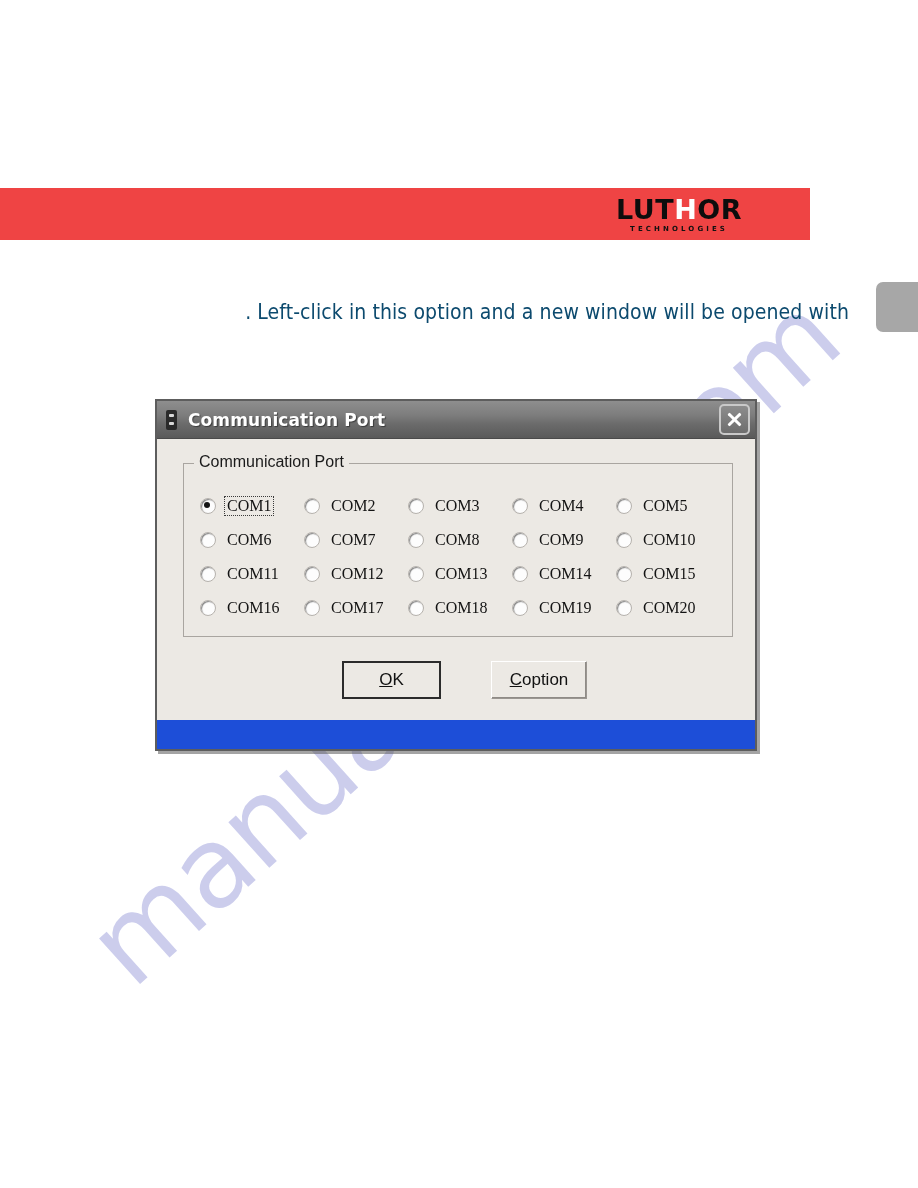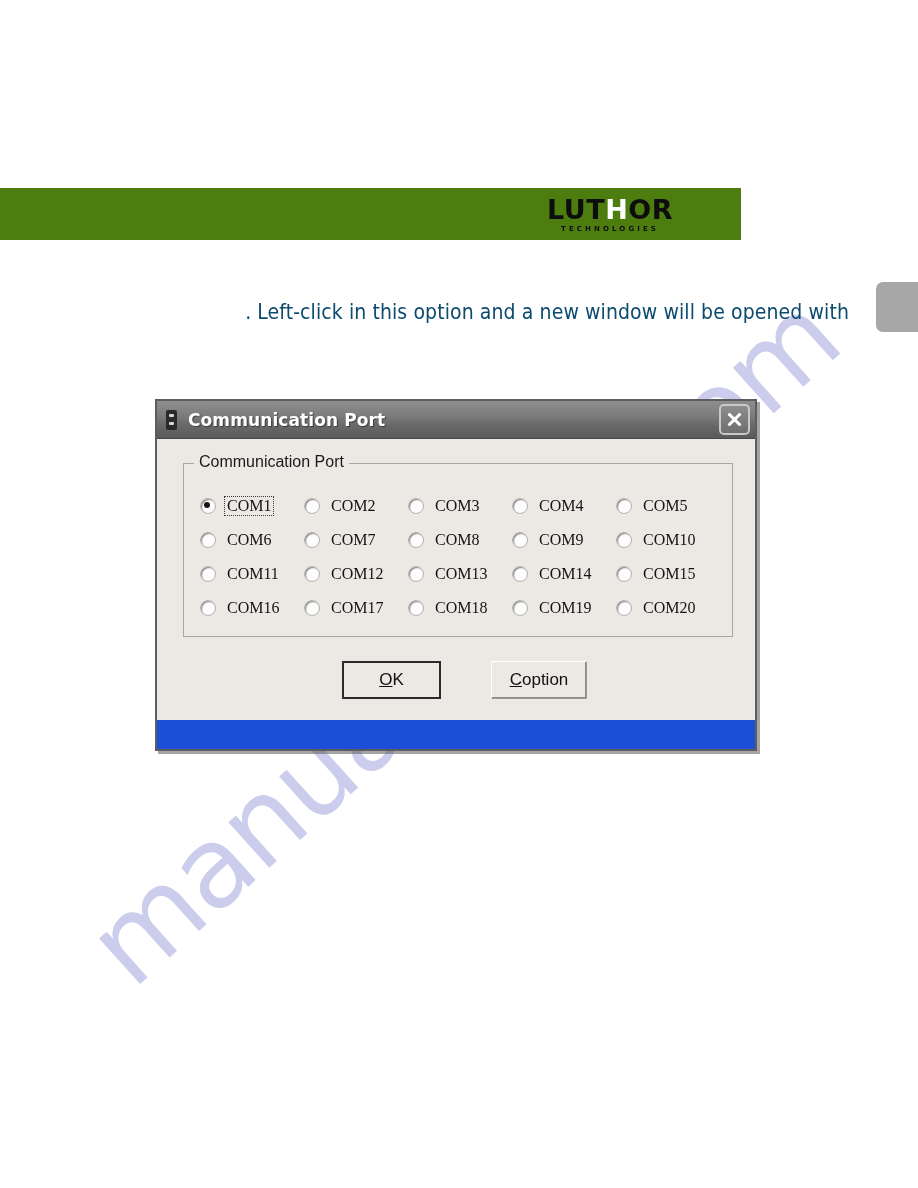--- a/index.html
+++ b/index.html
@@ -40,23 +40,23 @@
     left: 150px;
     top: 880px;
     transform: rotate(-42deg);
   }
 
   
   #header-band {
     position: absolute;
     left: 0;
     top: 188px;
-    width: 741px;
+    width: 810px;
     height: 52px;
-    background: #4d7c0f;
+    background: #ef4444;
     z-index: 10;
   }
   #logo-block {
     position: absolute;
     right: 68px;
     top: 8px;
     text-align: center;
     line-height: 1;
   }
   .logo-word {

